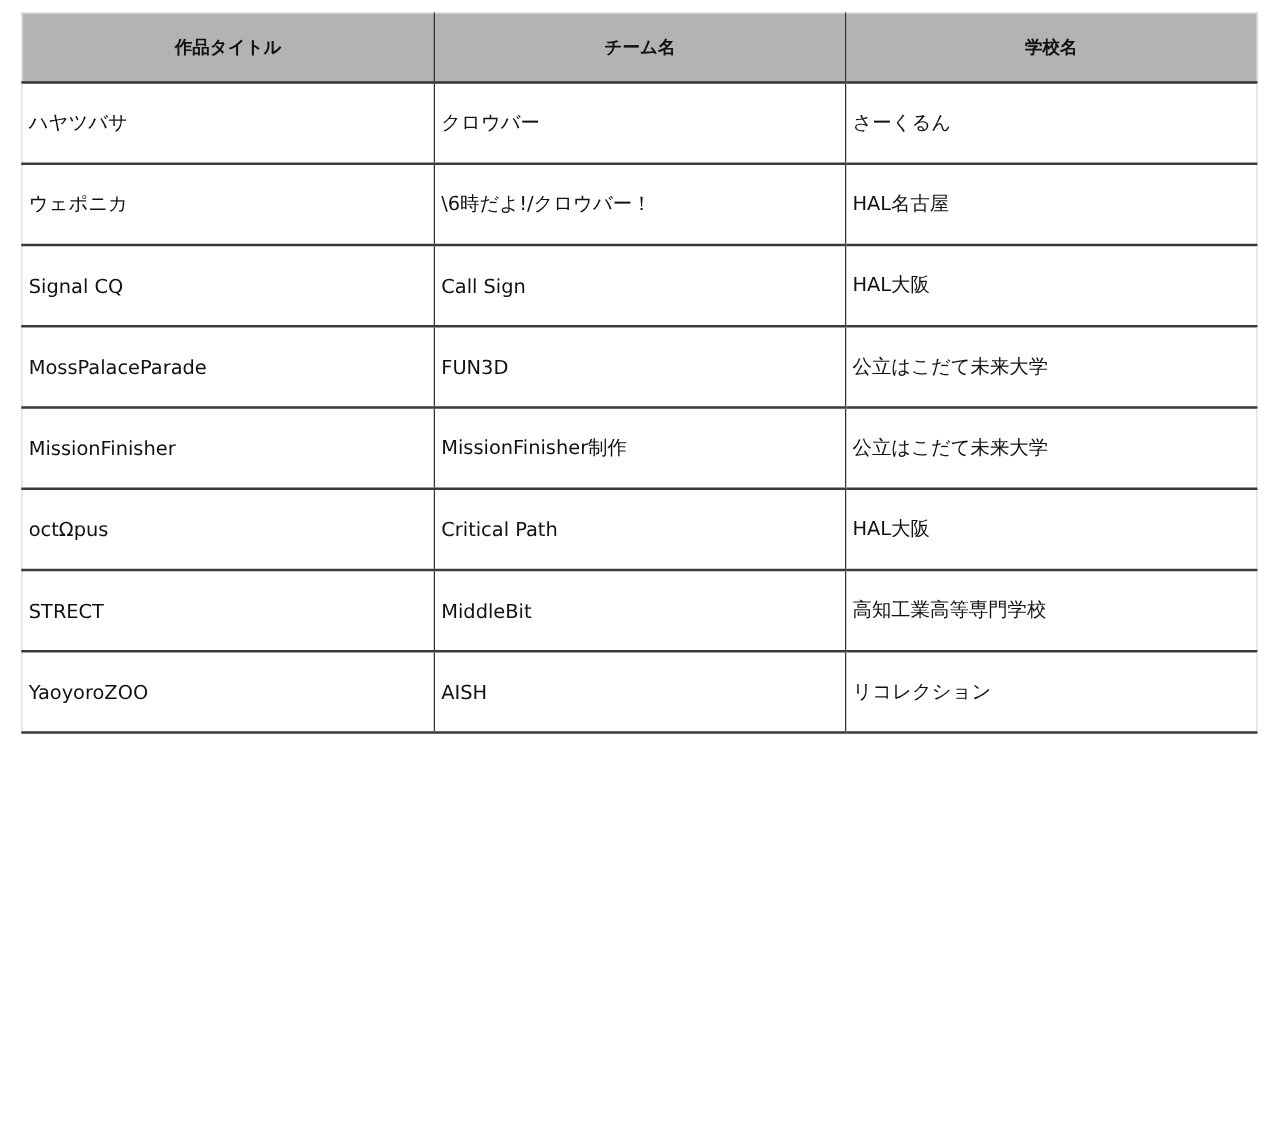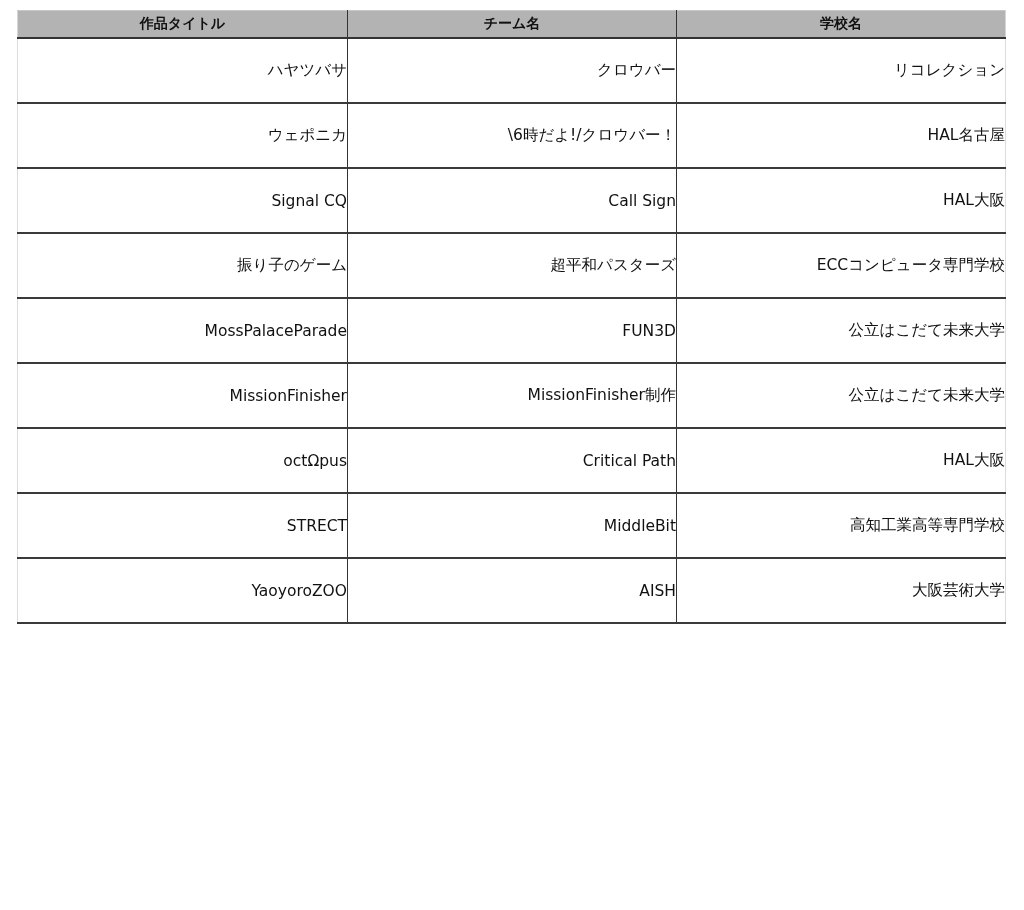--- a/index.html
+++ b/index.html
@@ -25,38 +25,38 @@
       border-collapse: collapse;
       width: 988px;
       table-layout: fixed;
     }
     col.c1 { width: 330px; }
     col.c2 { width: 329px; }
     col.c3 { width: 329px; }
     thead th {
       background: #b3b3b3;
       height: 26px;
-      padding: 0;
+      padding: 14px;
       font-size: 14px;
       font-weight: bold;
       text-align: center;
       vertical-align: middle;
       border-top: 1px solid #c8c8c8;
       border-bottom: 2px solid #333333;
       border-left: 1px solid #333333;
       border-right: 1px solid #333333;
       color: #111111;
     }
     thead th:first-child { border-left: 1px solid #d6d6d6; }
     thead th:last-child { border-right: 1px solid #d6d6d6; margin-left: 23px; }
     tbody td {
       height: 63px;
       padding: 0 0 0 5px;
       font-size: 15.5px;
-      text-align: right;
+      text-align: left;
       vertical-align: middle;
       border-bottom: 2px solid #3a3a3a;
       border-left: 1px solid #333333;
       border-right: 1px solid #333333;
       white-space: nowrap;
       overflow: hidden;
     }
     tbody td:first-child { border-left: 1px solid #dcdcdc; }
     tbody td:last-child { border-right: 1px solid #dcdcdc; }
   </style>
@@ -74,36 +74,31 @@
       <tr>
         <th>作品タイトル</th>
         <th>チーム名</th>
         <th>学校名</th>
       </tr>
     </thead>
     <tbody>
       <tr>
         <td>ハヤツバサ</td>
         <td>クロウバー</td>
-        <td>リコレクション</td>
+        <td>さーくるん</td>
       </tr>
       <tr>
         <td>ウェポニカ</td>
         <td>\6時だよ!/クロウバー！</td>
         <td>HAL名古屋</td>
       </tr>
       <tr>
         <td>Signal CQ</td>
         <td>Call Sign</td>
         <td>HAL大阪</td>
-      </tr>
-      <tr>
-        <td>振り子のゲーム</td>
-        <td>超平和パスターズ</td>
-        <td>ECCコンピュータ専門学校</td>
       </tr>
       <tr>
         <td>MossPalaceParade</td>
         <td>FUN3D</td>
         <td>公立はこだて未来大学</td>
       </tr>
       <tr>
         <td>MissionFinisher</td>
         <td>MissionFinisher制作</td>
         <td>公立はこだて未来大学</td>
@@ -114,17 +109,17 @@
         <td>HAL大阪</td>
       </tr>
       <tr>
         <td>STRECT</td>
         <td>MiddleBit</td>
         <td>高知工業高等専門学校</td>
       </tr>
       <tr>
         <td>YaoyoroZOO</td>
         <td>AISH</td>
-        <td>大阪芸術大学</td>
+        <td>リコレクション</td>
       </tr>
     </tbody>
   </table>
 </div>
 
 </body></html>

